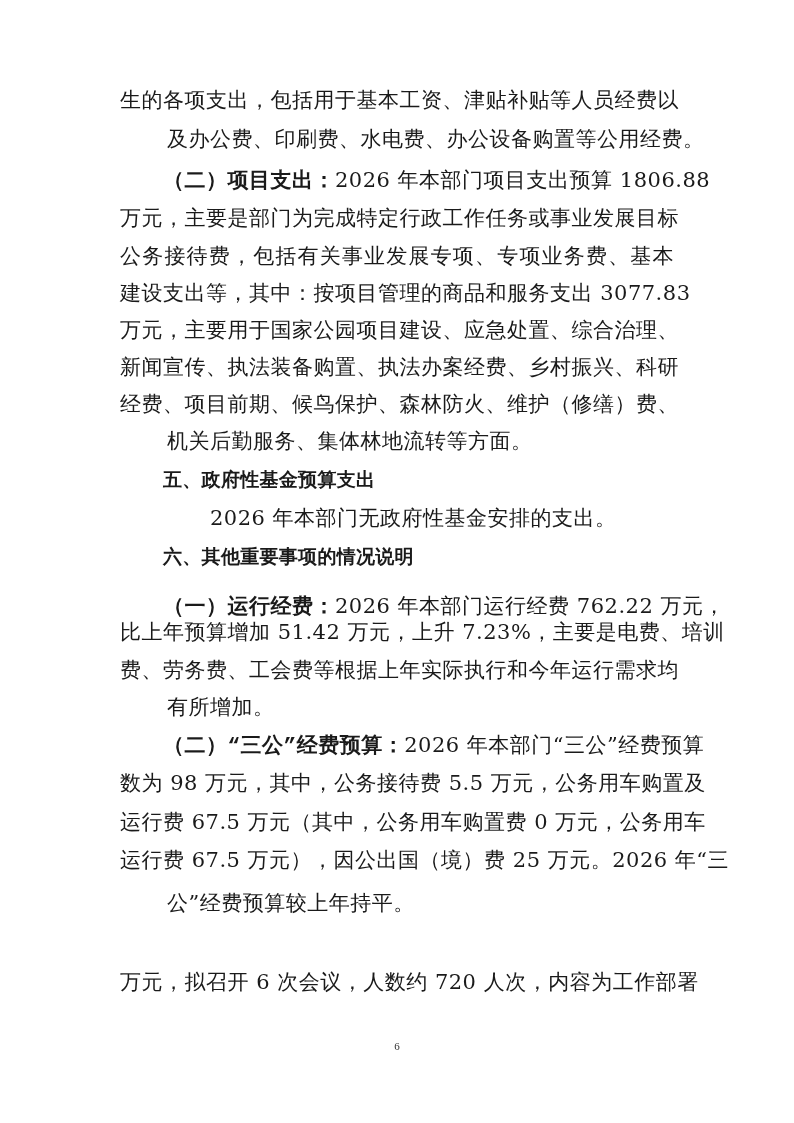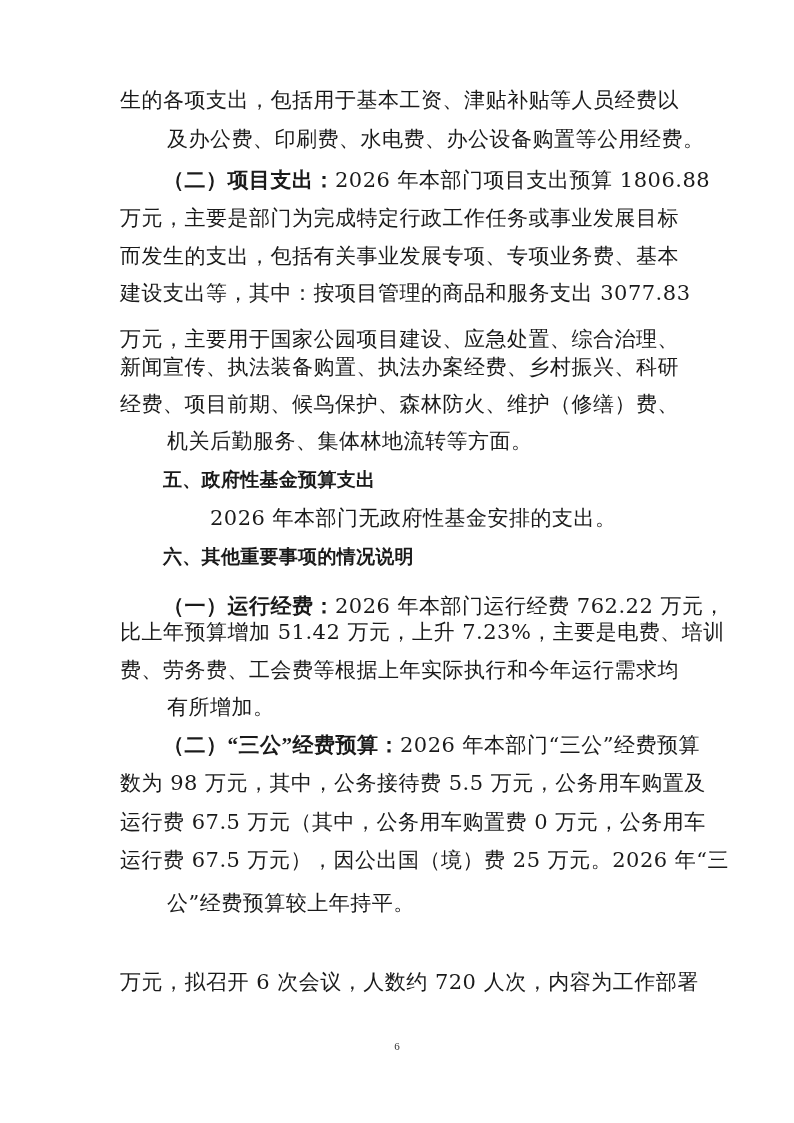--- a/index.html
+++ b/index.html
@@ -6,36 +6,36 @@
   body { width: 794px; height: 1123px; position: relative; overflow: hidden;
          font-family: "DejaVu Serif", "Liberation Serif", serif; color: #1a1a1a; }
   .page { position: absolute; left: 0; top: 0; width: 794px; height: 1123px; }
   .line { position: absolute; left: 120px; width: 554px; height: 30px;
           font-size: 21px; line-height: 30px; white-space: nowrap;
           text-align: justify; text-align-last: justify; letter-spacing: 0.5px; }
   .line.last { text-align-last: left; margin-left: 47px; }
   .indent { left: 163px; width: 511px; }
   .heading { font-family: "DejaVu Sans", "Liberation Sans", sans-serif; font-weight: bold;
              text-align-last: left; font-size: 19px; letter-spacing: 0.3px; }
-  .bold { font-family: Liberation Serif, serif; font-weight: bold; }
+  .bold { font-family: Liberation Mono, monospace; font-weight: bold; }
   .pagenum { position: absolute; left: 387px; top: 1040px; width: 20px; text-align: center;
              font-size: 11px; font-family: "Liberation Serif", serif; color: #333; }
 </style>
 </head>
 <body>
 
 <div class="page">
   <div class="line" style="top:85px">生的各项支出，包括用于基本工资、津贴补贴等人员经费以</div>
   <div class="line last" style="top:124px">及办公费、印刷费、水电费、办公设备购置等公用经费。</div>
 
   <div class="line indent" style="top:165px"><span class="bold">（二）项目支出：</span><span>2026 年本部门项目支出预算 1806.88</span></div>
   <div class="line" style="top:203px">万元，主要是部门为完成特定行政工作任务或事业发展目标</div>
-  <div class="line" style="top:241px">而发生的支出，包括有关事业发展专项、专项业务费、基本</div>
+  <div class="line" style="top:241px">公务接待费，包括有关事业发展专项、专项业务费、基本</div>
   <div class="line" style="top:278px">建设支出等，其中：按项目管理的商品和服务支出 3077.83</div>
-  <div class="line" style="top:324px">万元，主要用于国家公园项目建设、应急处置、综合治理、</div>
+  <div class="line" style="top:315px">万元，主要用于国家公园项目建设、应急处置、综合治理、</div>
   <div class="line" style="top:389px">经费、项目前期、候鸟保护、森林防火、维护（修缮）费、</div>
   <div class="line" style="top:352px">新闻宣传、执法装备购置、执法办案经费、乡村振兴、科研</div>
   <div class="line last" style="top:426px">机关后勤服务、集体林地流转等方面。</div>
 
   <div class="line indent heading" style="top:464px">五、政府性基金预算支出</div>
   <div class="line indent last" style="top:503px">2026 年本部门无政府性基金安排的支出。</div>
   <div class="line indent heading" style="top:541px">六、其他重要事项的情况说明</div>
 
   <div class="line indent" style="top:591px"><span class="bold">（一）运行经费：</span><span>2026 年本部门运行经费 762.22 万元，</span></div>
   <div class="line" style="top:617px">比上年预算增加 51.42 万元，上升 7.23%，主要是电费、培训</div>

